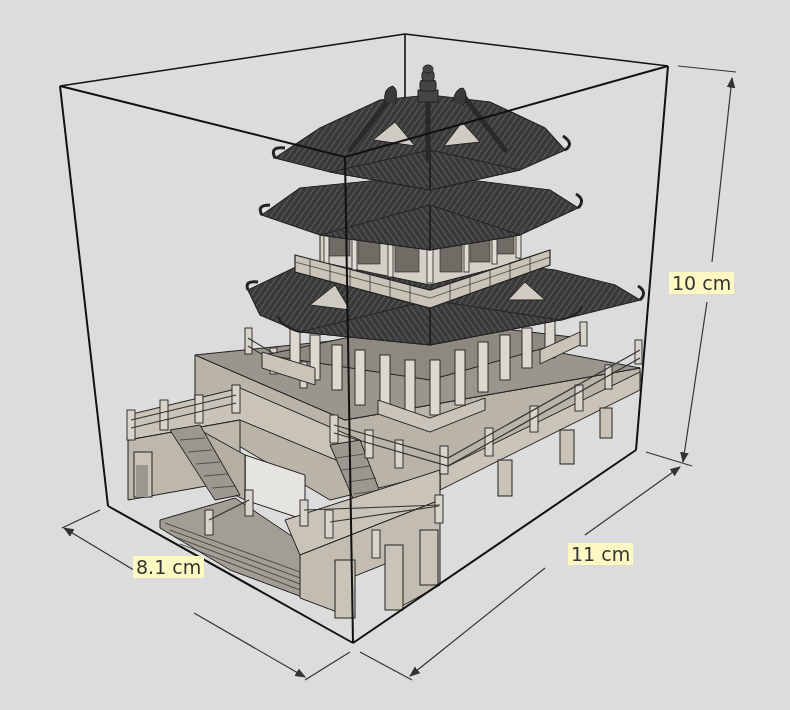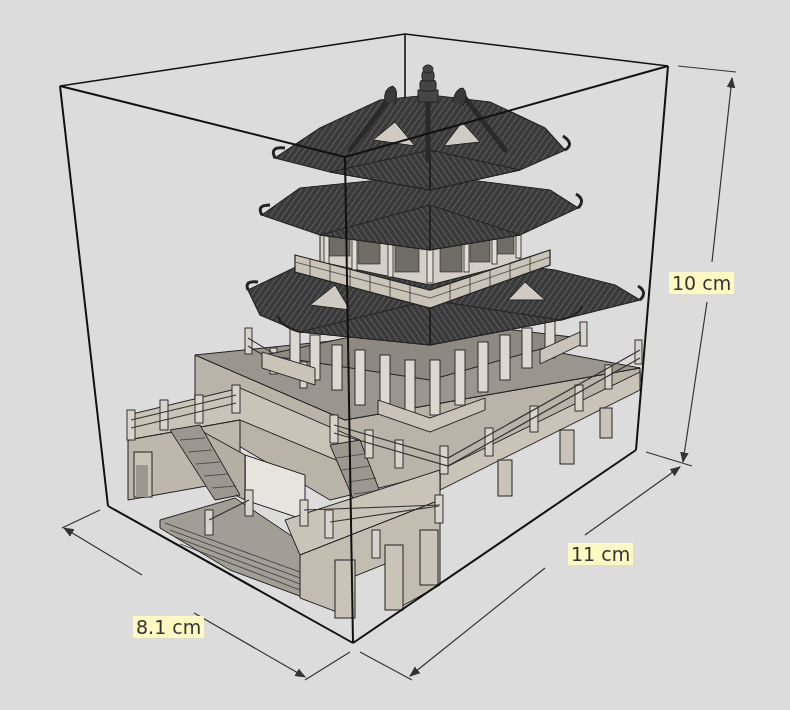--- a/index.html
+++ b/index.html
@@ -1,21 +1,21 @@
 <!DOCTYPE html>
 <html><head>
 <meta charset="utf-8">
 <style>
   html, body { margin: 0; padding: 0; }
   body { width: 790px; height: 710px; background: #dcdcdc; overflow: hidden; position: relative; font-family: "DejaVu Sans", sans-serif; }
   #stage { position: absolute; left: 0; top: 0; width: 790px; height: 710px; }
   .dim-label { position: absolute; font-family: "DejaVu Sans", sans-serif; font-size: 19px; color: #333333; background: #fef9c3; padding: 0 3px; line-height: 22px; white-space: nowrap; }
   #lbl-height { left: 669px; top: 272px; }
   #lbl-width { left: 531px; top: 543px; margin-left: 37px; }
-  #lbl-depth { left: 133px; top: 616px; }
+  #lbl-depth { left: 133px; top: 556px; }
 </style>
 </head>
 <body>
 
 <svg id="stage" viewBox="0 0 790 710" xmlns="http://www.w3.org/2000/svg">
   <defs>
     <pattern id="tiles" patternUnits="userSpaceOnUse" width="5" height="5" patternTransform="rotate(35)">
       <rect width="5" height="5" fill="#3a3a3a"></rect>
       <line x1="0" y1="0" x2="0" y2="5" stroke="#6b6b6b" stroke-width="1.4"></line>
     </pattern>

